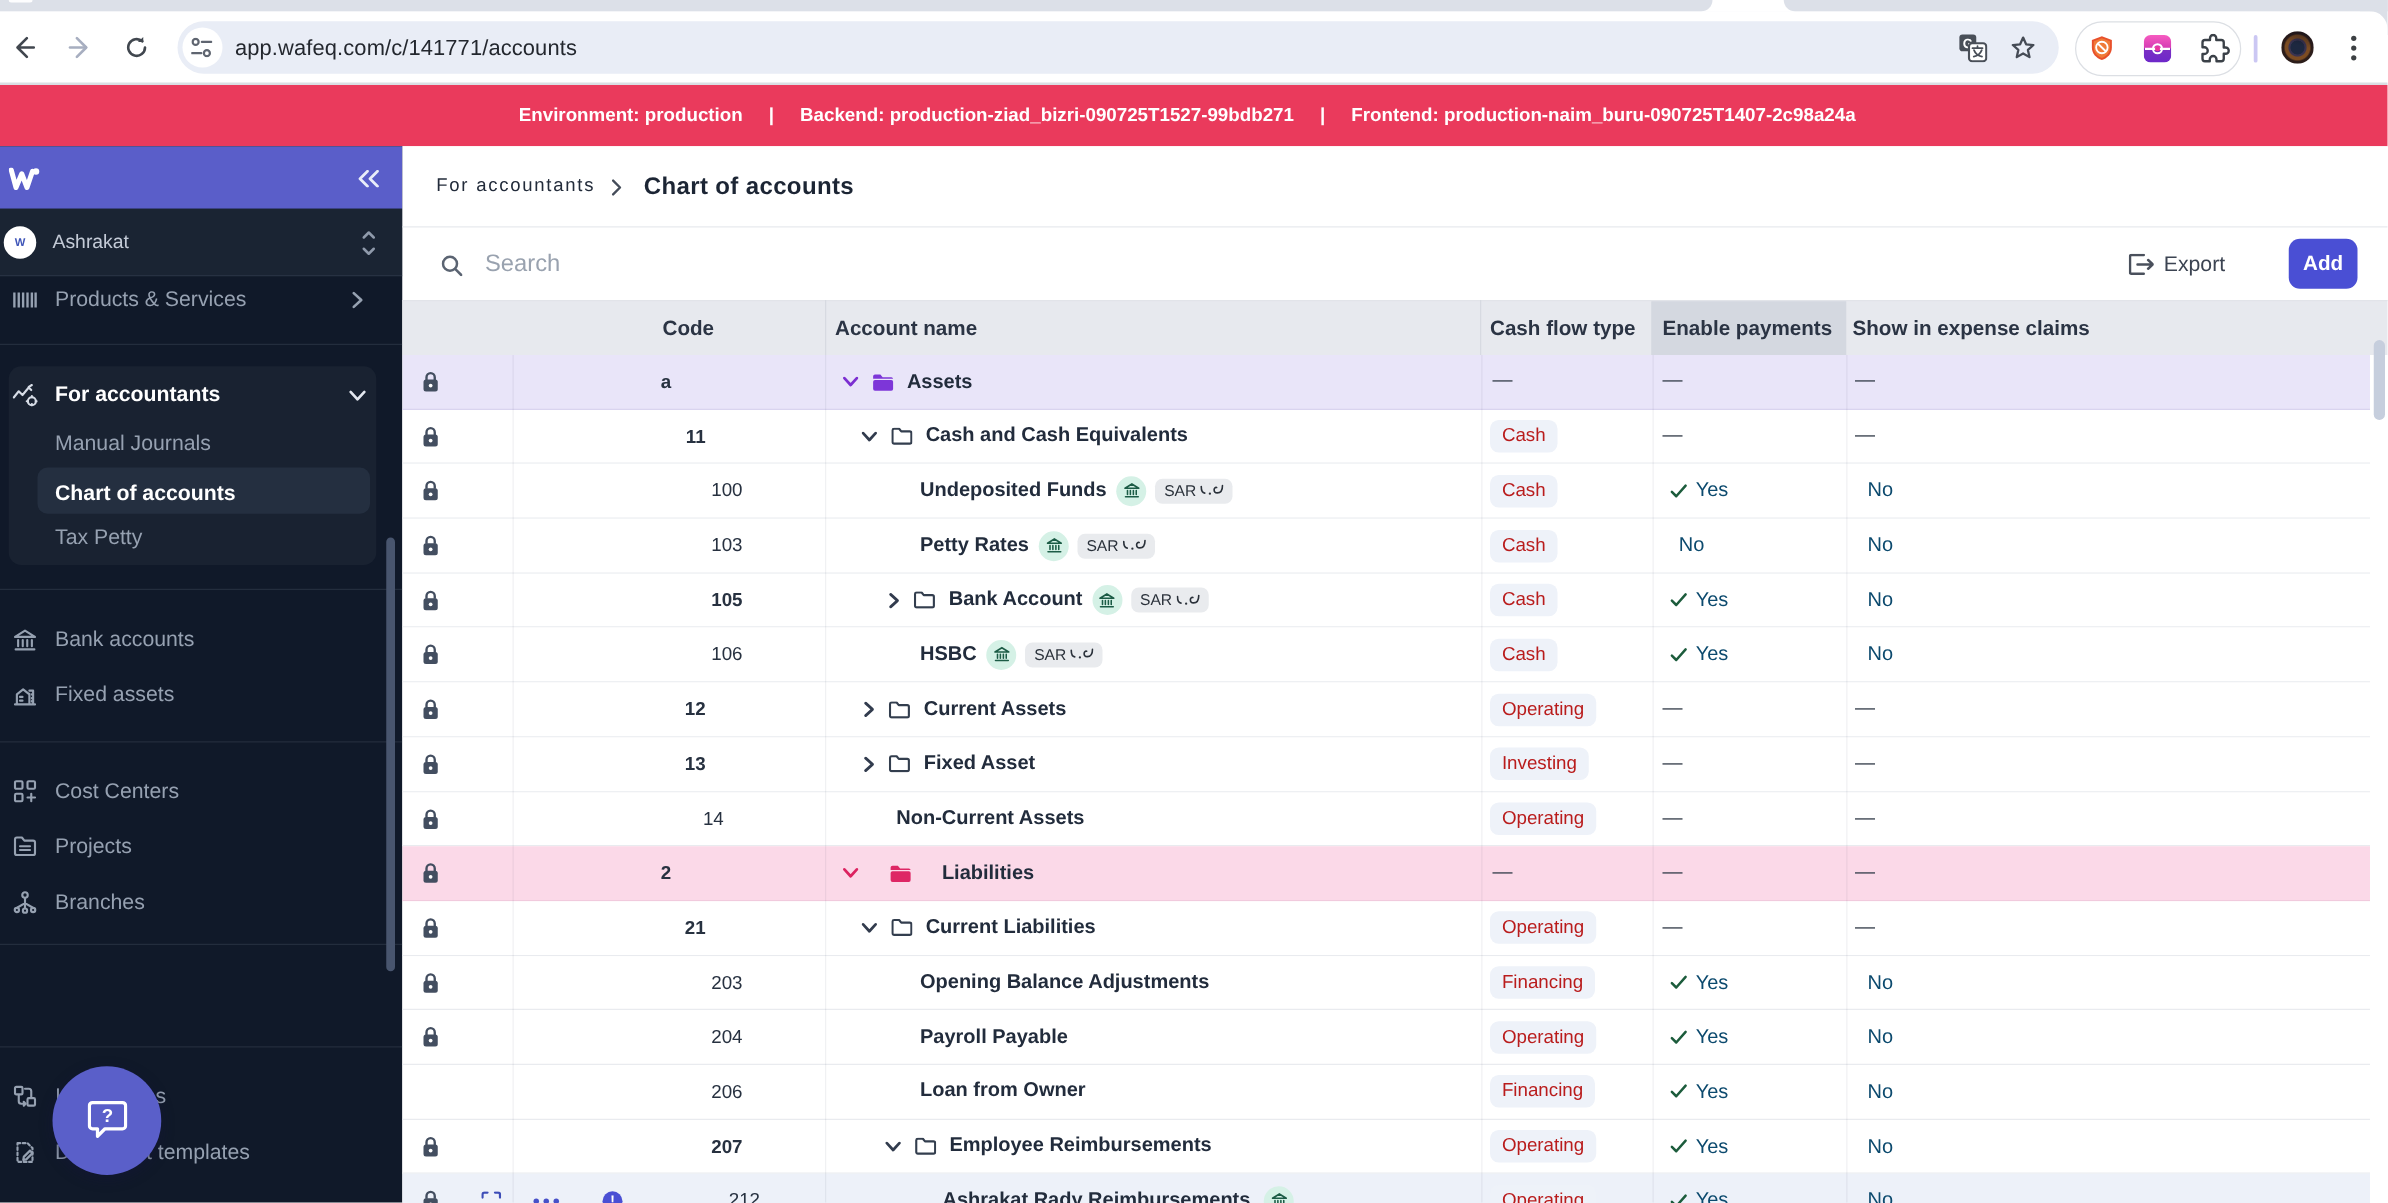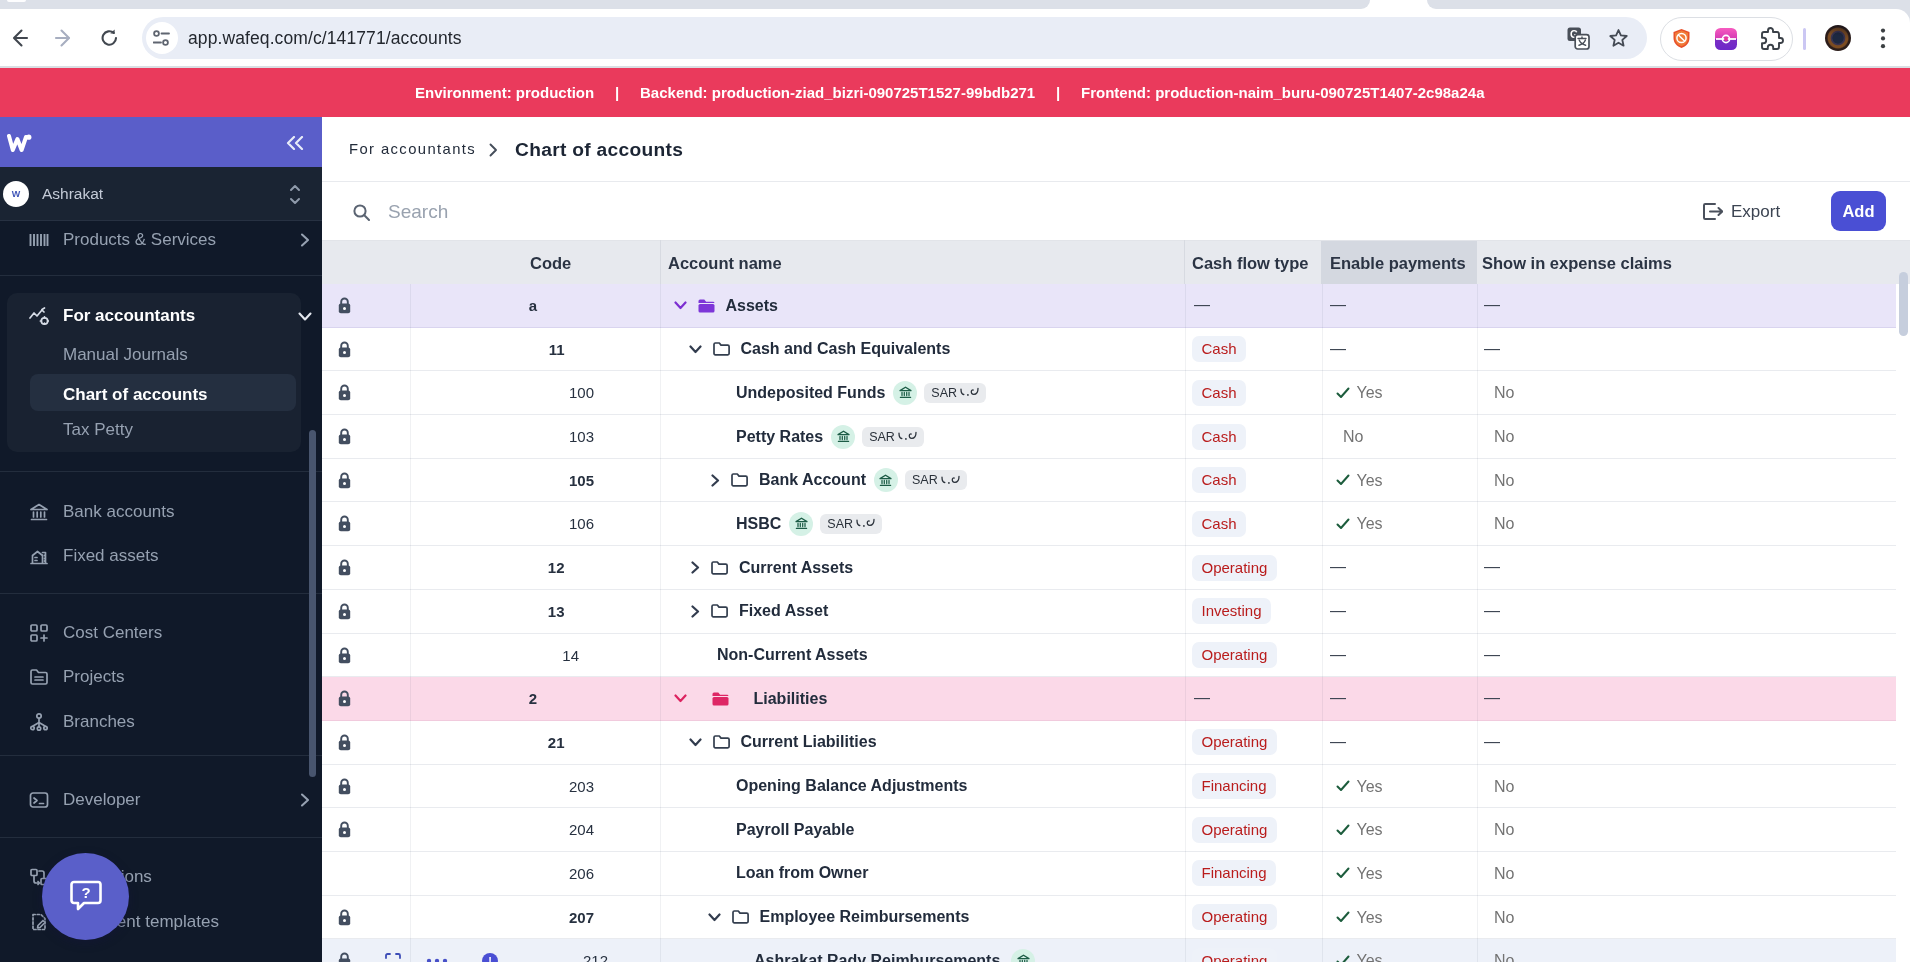--- a/index.html
+++ b/index.html
@@ -22,21 +22,21 @@
  font-size:15px;font-weight:bold;}
 #bannertxt{position:absolute;left:415px;top:0;height:49px;line-height:49px;white-space:pre;}
 #bannerx{position:absolute;left:1869px;top:81px;}
 
 #sidebar{position:absolute;left:0;top:117px;width:322px;height:845px;background:#101929;overflow:hidden;}
 #sbpurple{position:absolute;left:0;top:0;width:322px;height:50px;background:#5a5ec9;}
 #sbuser{position:absolute;left:0;top:50px;width:322px;height:54px;background:#1a2433;border-bottom:1px solid #273142;}
 #sbuser .av{position:absolute;left:3px;top:14px;width:26px;height:26px;border-radius:13px;background:#fff;
  text-align:center;line-height:26px;font-size:9px;font-weight:bold;color:#4056b8;}
 #sbuser .nm{position:absolute;left:42px;top:0;height:54px;line-height:54px;font-size:15.5px;color:#c4cbd7;}
-.sbrow{position:absolute;left:0;width:322px;height:44px;color:#96a1b1;font-size:17px;margin-left:19px;}
+.sbrow{position:absolute;left:0;width:322px;height:44px;color:#96a1b1;font-size:17px;}
 .sbrow .ic{position:absolute;left:10px;top:12px;width:20px;height:20px;}
 .sbrow .tx{position:absolute;left:44px;top:0;height:44px;line-height:44px;}
 .sbdiv{position:absolute;left:0;width:322px;height:1px;background:#232d3d;}
 #sbpanel{position:absolute;left:7px;top:176px;width:294px;height:159px;background:#192231;border-radius:10px;}
 #sbsel{position:absolute;left:30px;top:257px;width:266px;height:37px;background:#242f40;border-radius:8px;}
 #sbscroll{position:absolute;left:309px;top:313px;width:7px;height:347px;background:#48556e;border-radius:4px;}
 #fab{position:absolute;left:42px;top:736px;width:87px;height:87px;border-radius:50%;background:#5a5fc9;box-shadow:0 3px 10px rgba(20,20,60,.45);}
 
 #main{position:absolute;left:322px;top:117px;width:1588px;height:845px;background:#fff;}
 #crumbbar{position:absolute;left:0;top:0;width:1588px;height:65px;border-bottom:1px solid #e8eaee;}
@@ -61,21 +61,21 @@
 .code.b{font-weight:bold;}
 .name{position:absolute;top:0;height:43px;display:flex;align-items:center;font-size:16px;color:#222c3c;}
 .name .gtx{font-weight:bold;}
 .name .ltx{font-weight:600;}
 .chip{position:absolute;left:870px;top:8.5px;height:26px;border-radius:7px;background:#eef2f9;
  font-size:15px;font-weight:500;color:#b91c1c;line-height:26px;padding:0 9.5px;}
 .mint{width:24px;height:24px;border-radius:12px;background:#d5f1e6;display:flex;align-items:center;justify-content:center;}
 .sar{height:20px;border-radius:6px;background:#e9ebee;color:#2a313a;font-size:12.5px;line-height:20px;
  padding:0 7px;display:flex;align-items:center;gap:3px;}
 .dash{position:absolute;top:0;height:43px;line-height:42px;font-size:16px;color:#39424f;}
-.yn{position:absolute;top:0;height:43px;line-height:43px;font-size:16px;color:#737373;font-weight:500;}
+.yn{position:absolute;top:0;height:43px;line-height:43px;font-size:16px;color:#0c4a6e;font-weight:500;}
 .vline{position:absolute;width:1px;background:rgba(49,61,92,0.075);top:167px;height:678px;}
 .vlineh{position:absolute;width:1px;background:#d7dae1;top:123px;height:44px;}
 #scrollthumb{position:absolute;left:1577px;top:155px;width:9px;height:64px;border-radius:5px;background:#c6cedd;}
 </style></head><body>
 
 <div id="tabstrip"></div>
 <div style="position:absolute;right:0;top:0;width:22px;height:28px;background:#dce0e8"></div>
 <div id="toolbar"></div>
 <div style="position:absolute;left:1355px;top:0;width:90px;height:9px;background:#fff"></div>
 <div id="tabgapL"></div>
@@ -235,30 +235,20 @@
       <svg class="ic" viewBox="0 0 20 20">
         <circle cx="10" cy="4" r="2.2" stroke="#96a1b1" stroke-width="1.7" fill="none" stroke-linecap="round" stroke-linejoin="round"></circle>
         <path d="M10 6.5 v4 M10 10.5 L4 14 M10 10.5 L16 14 M10 10.5 v4" stroke="#96a1b1" stroke-width="1.7" fill="none" stroke-linecap="round" stroke-linejoin="round"></path>
         <circle cx="3.5" cy="16" r="1.7" stroke="#96a1b1" stroke-width="1.7" fill="none" stroke-linecap="round" stroke-linejoin="round"></circle>
         <circle cx="10" cy="16.5" r="1.7" stroke="#96a1b1" stroke-width="1.7" fill="none" stroke-linecap="round" stroke-linejoin="round"></circle>
         <circle cx="16.5" cy="16" r="1.7" stroke="#96a1b1" stroke-width="1.7" fill="none" stroke-linecap="round" stroke-linejoin="round"></circle>
       </svg>
       <span class="tx">Branches</span>
     </div>
 <div class="sbdiv" style="top:638px"></div>
-<div class="sbrow" style="top:661px">
-      <svg class="ic" viewBox="0 0 20 20">
-        <rect x="1.5" y="3" width="17" height="14" rx="2.5" stroke="#96a1b1" stroke-width="1.7" fill="none" stroke-linecap="round" stroke-linejoin="round"></rect>
-        <path d="M5 8 l3 2.5 -3 2.5 M10.5 13.5 h4" stroke="#96a1b1" stroke-width="1.7" fill="none" stroke-linecap="round" stroke-linejoin="round"></path>
-      </svg>
-      <span class="tx">Developer</span>
-      <svg class="abs" style="left:281px;top:15px" width="10" height="14" viewBox="0 0 10 14">
-        <path d="M2 1.5 L8 7 L2 12.5" stroke="#96a1b1" stroke-width="2.1" fill="none" stroke-linecap="round" stroke-linejoin="round"></path>
-      </svg>
-    </div>
 <div class="sbdiv" style="top:720px"></div>
 <div class="sbrow" style="top:738px">
       <svg class="ic" viewBox="0 0 20 20">
         <rect x="2" y="2.5" width="6" height="6" rx="1" stroke="#96a1b1" stroke-width="1.7" fill="none" stroke-linecap="round" stroke-linejoin="round"></rect>
         <rect x="12" y="11.5" width="6" height="6" rx="1" stroke="#96a1b1" stroke-width="1.7" fill="none" stroke-linecap="round" stroke-linejoin="round"></rect>
         <path d="M5 9 v5 a2 2 0 0 0 2 2 h3 M15 11 V6 a2 2 0 0 0-2-2 h-3 M9 14.5 l1.5 1.5-1.5 1.5" stroke="#96a1b1" stroke-width="1.7" fill="none" stroke-linecap="round" stroke-linejoin="round"></path>
       </svg>
       <span class="tx">Integrations</span>
     </div>
 <div class="sbrow" style="top:783px">

